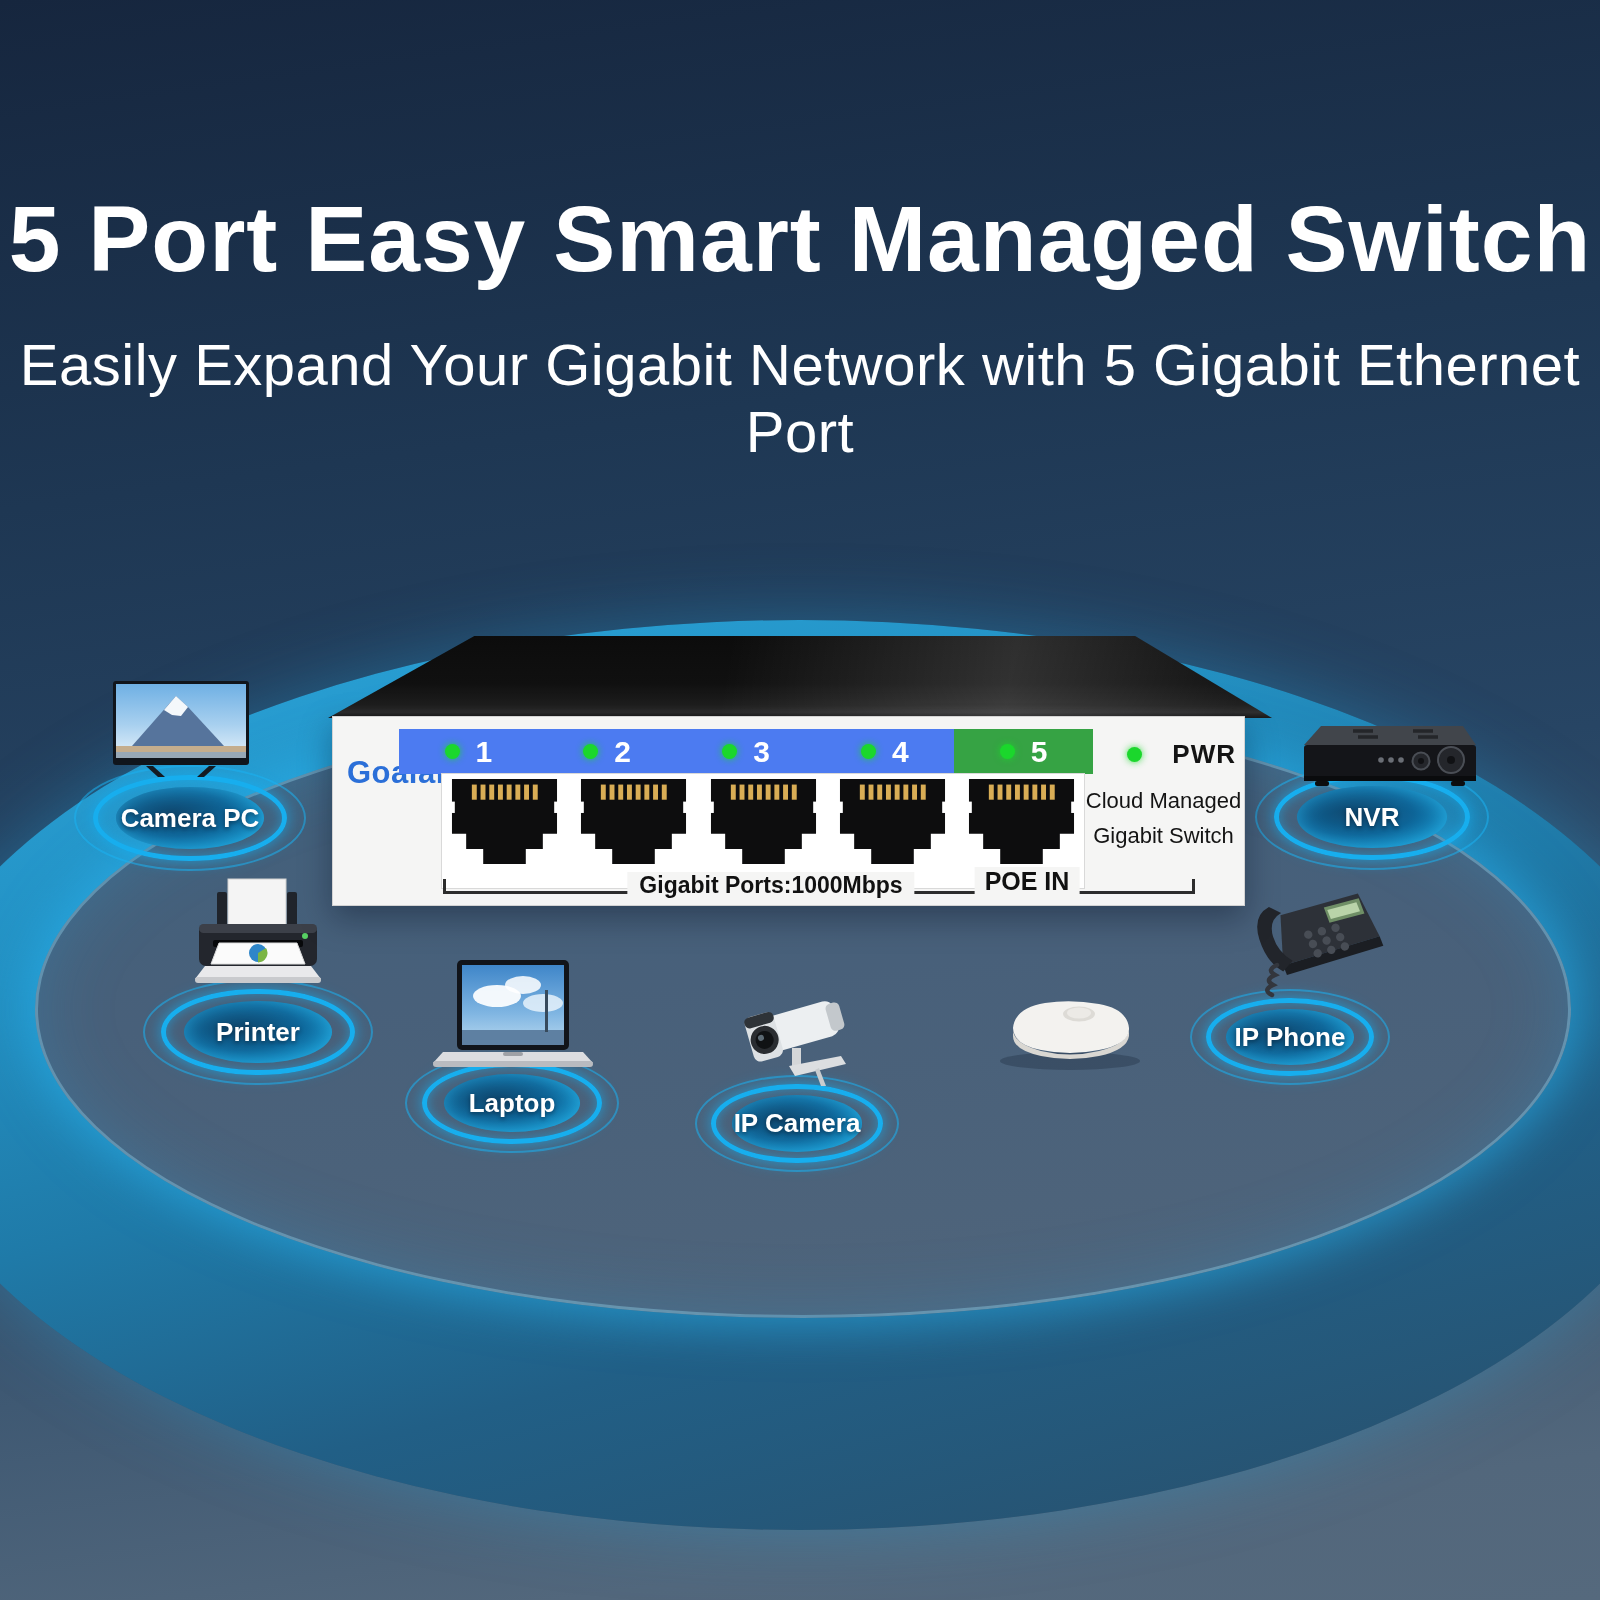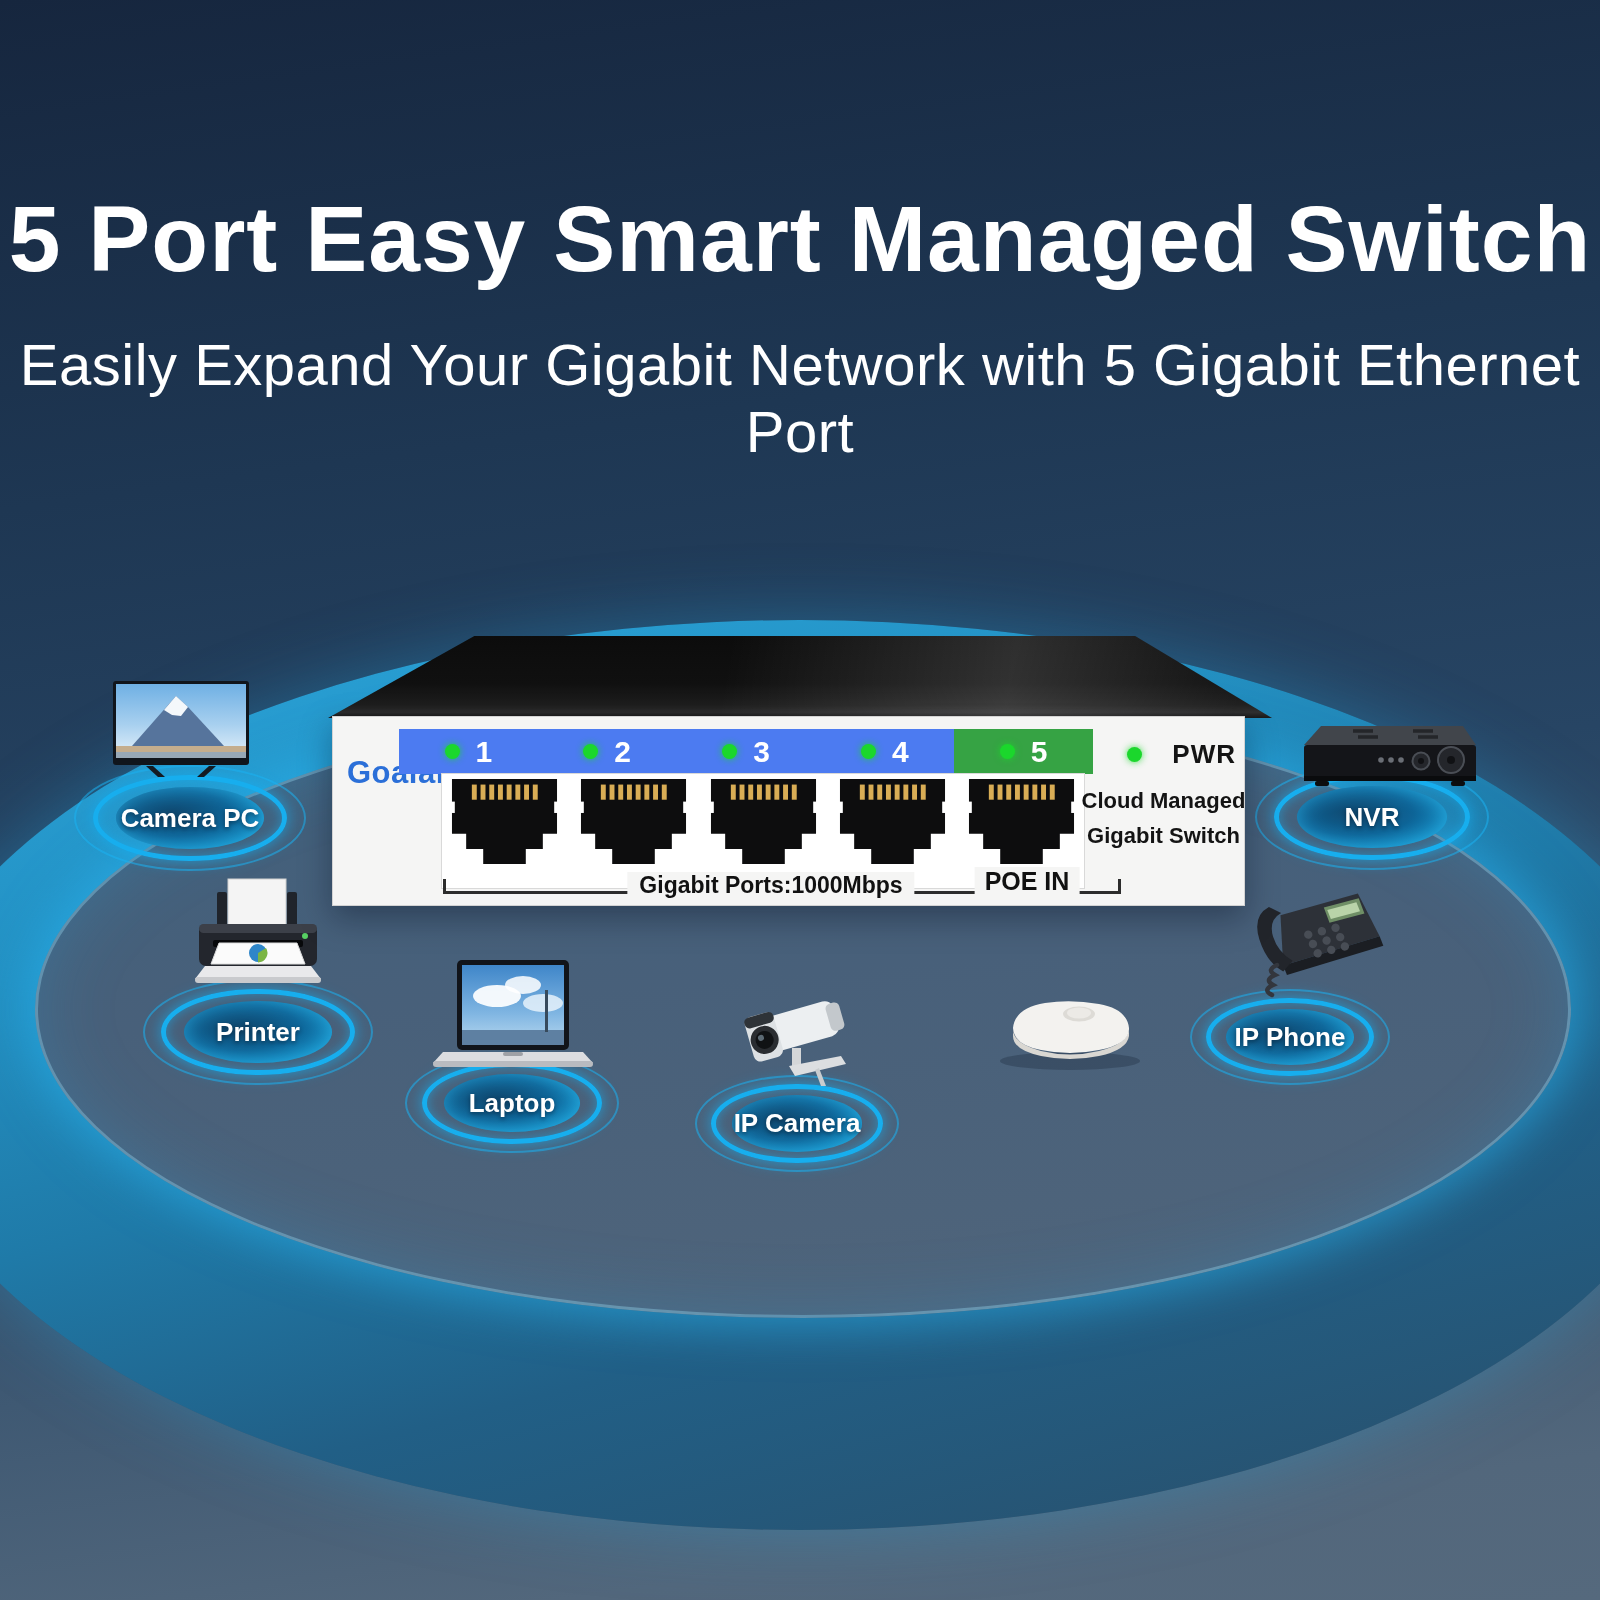--- a/index.html
+++ b/index.html
@@ -43,22 +43,22 @@
   .ledbar{position:absolute;left:66px;top:12px;width:694px;height:45px;display:flex;}
   .ledcell{flex:1;display:flex;align-items:center;justify-content:center;gap:16px;background:#4c7bf1;}
   .ledcell.green{background:#36a344;}
   .led{width:15px;height:15px;border-radius:50%;background:#1bd72c;box-shadow:0 0 7px rgba(27,215,44,.85);display:inline-block;}
   .lednum{color:#fff;font-weight:700;font-size:30px;}
   .pwr{position:absolute;right:8px;top:22px;display:flex;align-items:center;gap:30px;}
   .pwr-t{font-weight:700;font-size:26px;color:#141414;letter-spacing:1px;}
   .ports{position:absolute;left:108px;top:56px;width:644px;height:116px;background:#fff;border:1px solid #d9d9d9;
     display:flex;justify-content:space-between;align-items:flex-start;padding:3px 4px;box-sizing:border-box;}
   .port{width:117px;height:106px;}
-  .paneltext{position:absolute;left:748px;top:66px;width:165px;text-align:center;color:#141414;font-weight:700;font-size:22px;line-height:1.6;}
-  .bracket{position:absolute;left:110px;top:160px;width:678px;height:14px;border-bottom:3px solid #2c2c2c;}
+  .paneltext{position:absolute;left:748px;top:66px;width:165px;text-align:center;color:#141414;font-weight:400;font-size:22px;line-height:1.6;}
+  .bracket{position:absolute;left:110px;top:160px;width:752px;height:14px;border-bottom:3px solid #2c2c2c;}
   .bracket::before,.bracket::after{content:"";position:absolute;bottom:0;width:3px;height:12px;background:#2c2c2c;}
   .bracket::before{left:0;} .bracket::after{right:0;}
   .bl1{position:absolute;left:328px;bottom:-8px;transform:translateX(-50%);background:#f5f5f4;padding:0 12px;font-weight:700;font-size:23px;color:#111;white-space:nowrap;}
   .bl2{position:absolute;left:584px;bottom:-5px;transform:translateX(-50%);background:#f5f5f4;padding:0 10px;font-weight:700;font-size:25px;color:#111;white-space:nowrap;}
   
   .badge{position:absolute;z-index:5;}
   .badge .r1{position:absolute;inset:0;border-radius:50%;border:2px solid rgba(28,178,242,.55);}
   .badge .r2{position:absolute;inset:9% 8%;border-radius:50%;border:5px solid #17aeee;
     box-shadow:0 0 16px rgba(23,174,238,.75), inset 0 0 12px rgba(23,174,238,.55);}
   .badge .core{position:absolute;inset:21% 18%;border-radius:50%;display:flex;align-items:center;justify-content:center;

